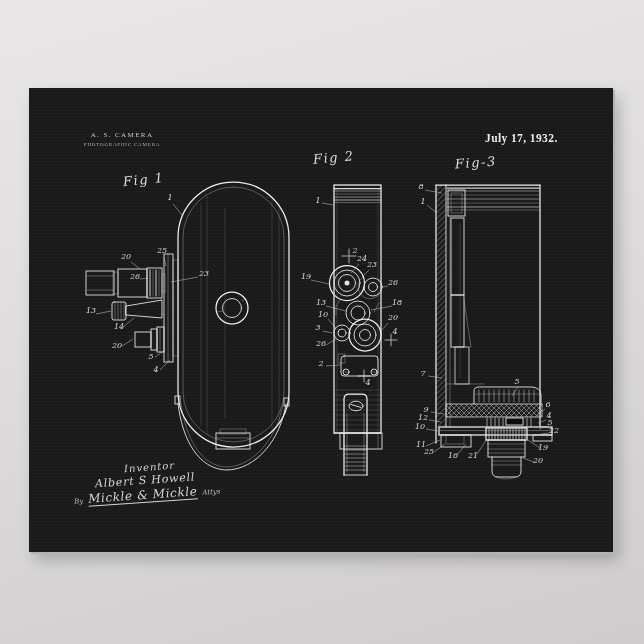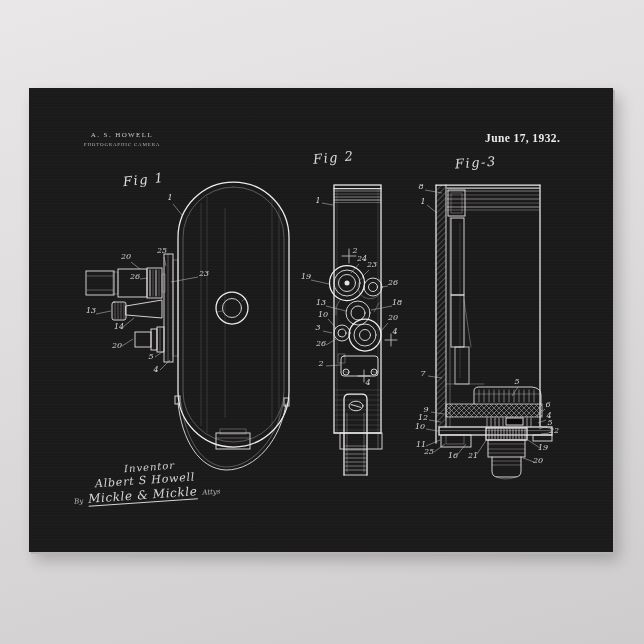--- a/index.html
+++ b/index.html
@@ -51,24 +51,24 @@
   .ref-num{font-family:"DejaVu Serif",serif;font-style:italic;font-size:8px;fill:#d8d7d5;text-anchor:middle;}
   .leader{stroke:#c9c8c6;stroke-width:0.6;fill:none;opacity:0.85;}
 </style>
 </head>
 <body>
 
 <div class="wall">
   <div class="poster">
 
     <div class="hdr-left">
-      <div class="hdr-name">A. S. HOWELL</div>
+      <div class="hdr-name">A. S. CAMERA</div>
       <div class="hdr-title">PHOTOGRAPHIC CAMERA</div>
     </div>
-    <div class="hdr-date">June 17, 1932.</div>
+    <div class="hdr-date">July 17, 1932.</div>
 
     <div class="fig-caption cap1">Fig 1</div>
     <div class="fig-caption cap2">Fig 2</div>
     <div class="fig-caption cap3">Fig-3</div>
 
     <svg id="patent-svg" class="drawing" width="584" height="465" viewBox="0 0 584 465">
       <defs>
         <pattern id="hatch" width="4" height="4" patternUnits="userSpaceOnUse" patternTransform="rotate(45)">
           <line x1="0" y1="0" x2="0" y2="4" stroke="#cfcecb" stroke-width="1" opacity="0.55"></line>
         </pattern>

